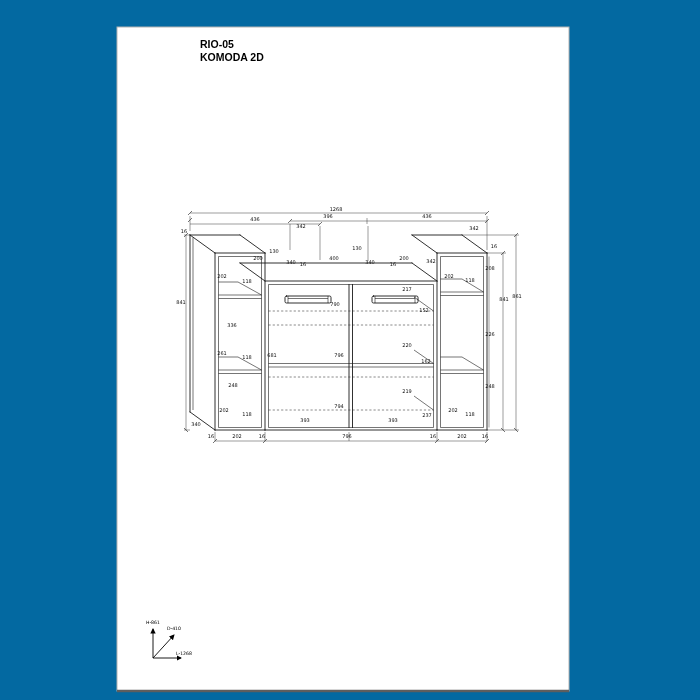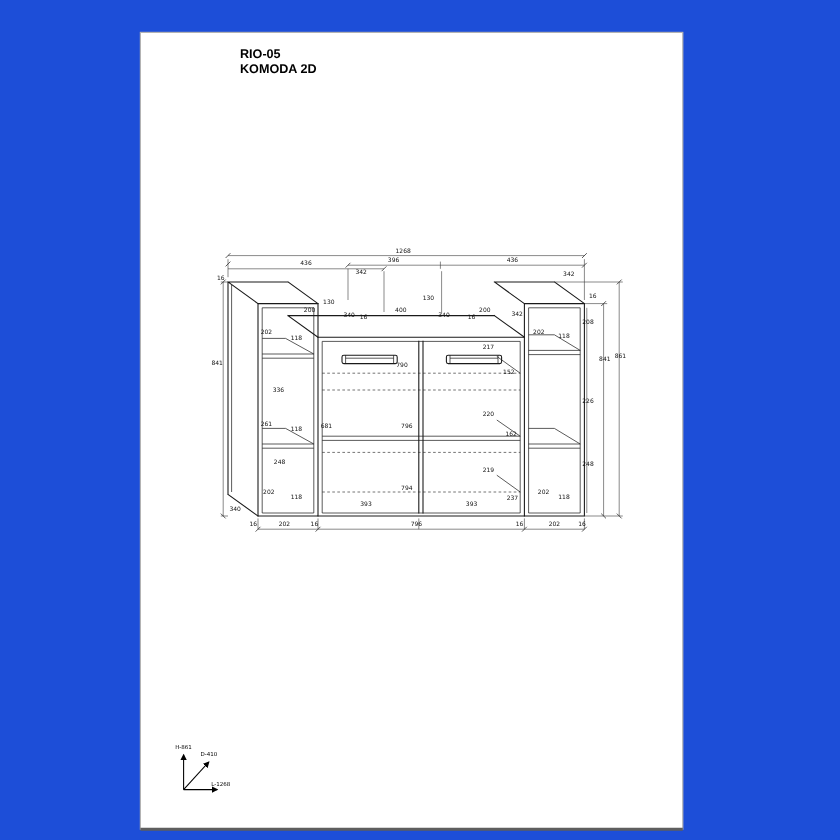--- a/index.html
+++ b/index.html
@@ -1,16 +1,16 @@
 <!DOCTYPE html>
 <html><head>
 <meta charset="utf-8">
 <style>
   html,body{margin:0;padding:0;background:#ffffff;}
-  .canvas{position:relative;width:700px;height:700px;background:#1d4ed8;overflow:hidden;
+  .canvas{position:relative;width:700px;height:700px;background:#0369a1;overflow:hidden;
           font-family:"Liberation Sans",sans-serif;}
   svg{display:block;}
   .struct{stroke:#1a1a1a;stroke-width:0.9;fill:none;stroke-linecap:square;}
   .thin{stroke:#1a1a1a;stroke-width:0.6;fill:none;}
   .dash{stroke:#2a2a2a;stroke-width:0.55;fill:none;stroke-dasharray:2.2 2;}
   .dim{stroke:#3a3a3a;stroke-width:0.5;fill:none;}
   .tick{stroke:#3a3a3a;stroke-width:0.7;fill:none;}
   #dim-labels text{font:5px "DejaVu Sans",sans-serif;fill:#111;}
   .title-text{font:bold 10.5px "Liberation Sans",sans-serif;fill:#000;}
   .axis-label{font:4.6px "DejaVu Sans",sans-serif;fill:#000;}

